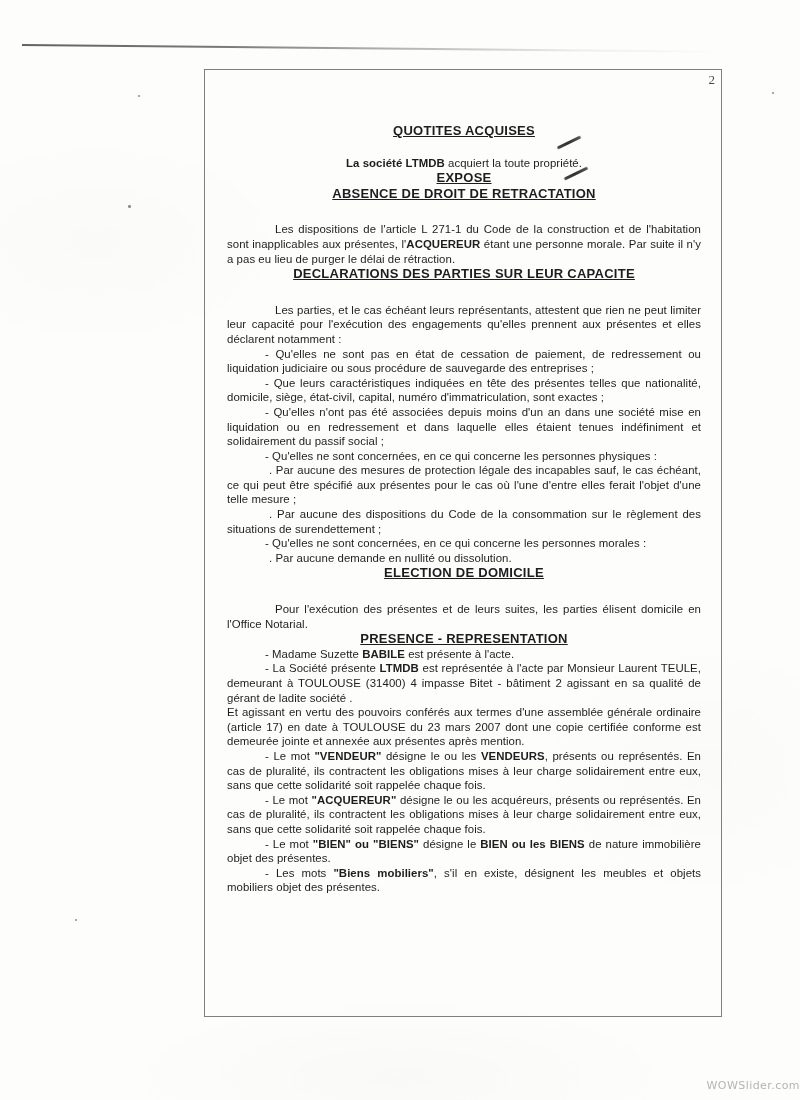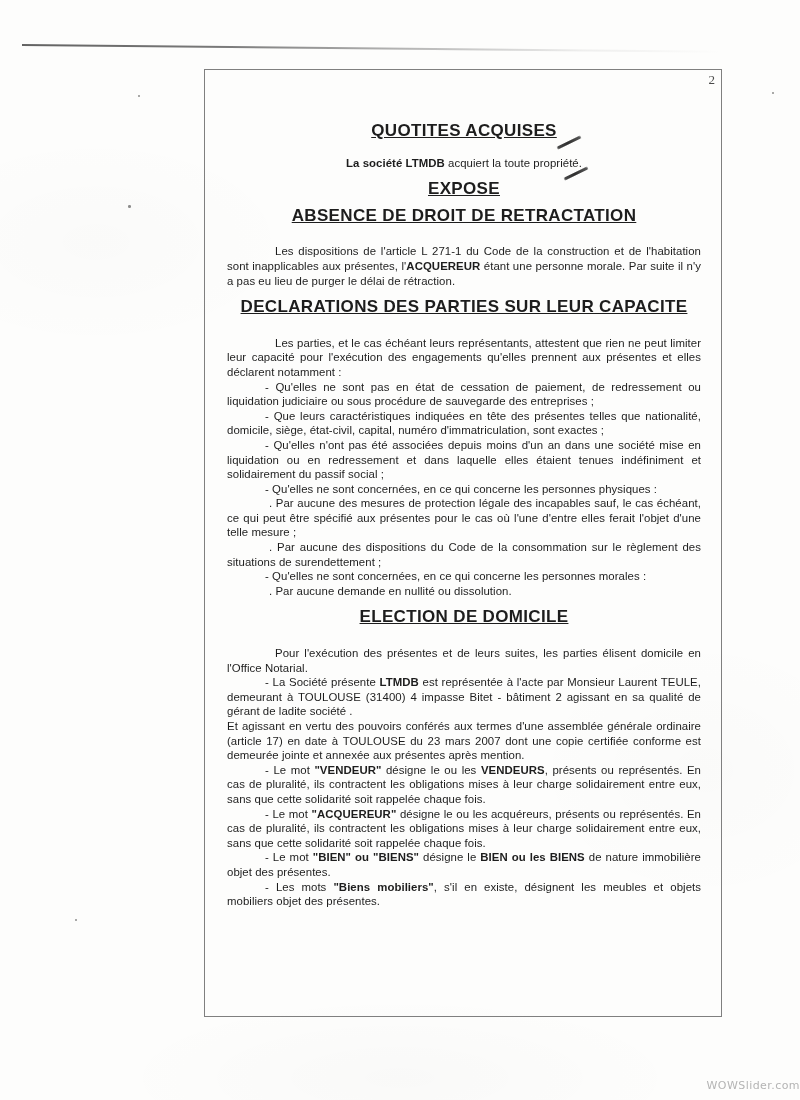--- a/index.html
+++ b/index.html
@@ -108,23 +108,23 @@
     font-size: 11.4px;
     line-height: 14.6px;
     letter-spacing: 0.005em;
   }
 
   .heading {
     text-align: center;
     font-weight: bold;
     text-decoration: underline;
     letter-spacing: 0.02em;
-    font-size: 17px;
-  }
-  .heading.spaced-before { margin-top: 12px; }
+    font-size: 13px;
+  }
+  .heading.spaced-before { margin-top: 1px; }
 
   .centered-line {
     text-align: center;
     margin-top: 17px;
   }
 
   p.para {
     margin: 0;
     text-align: justify;
     text-indent: 48px;
@@ -194,21 +194,23 @@
       <p class="bullet">- Qu'elles ne sont concernées, en ce qui concerne les personnes physiques :</p>
       <p class="bullet dot">. Par aucune des mesures de protection légale des incapables sauf, le cas échéant, ce qui peut être spécifié aux présentes pour le cas où l'une d'entre elles ferait l'objet d'une telle mesure ;</p>
       <p class="bullet dot">. Par aucune des dispositions du Code de la consommation sur le règlement des situations de surendettement ;</p>
       <p class="bullet">- Qu'elles ne sont concernées, en ce qui concerne les personnes morales :</p>
       <p class="bullet dot">. Par aucune demande en nullité ou dissolution.</p>
 
       <div class="heading spaced-before">ELECTION DE DOMICILE</div>
 
       <p class="para topgap">Pour l'exécution des présentes et de leurs suites, les parties élisent domicile en l'Office Notarial.</p>
 
-
+      <div class="heading spaced-before">PRESENCE - REPRESENTATION</div>
+
+      <p class="bullet topgap"><span>- Madame Suzette </span><span class="b">BABILE</span><span> est présente à l'acte.</span></p>
 
       <p class="bullet"><span>- La Société présente </span><span class="b">LTMDB</span><span> est représentée à l'acte par Monsieur Laurent TEULE, demeurant à TOULOUSE (31400) 4 impasse Bitet - bâtiment 2 agissant en sa qualité de gérant de ladite société .</span></p>
 
       <p class="para noindent">Et agissant en vertu des pouvoirs conférés aux termes d'une assemblée générale ordinaire (article 17) en date à TOULOUSE du 23 mars 2007 dont une copie certifiée conforme est demeurée jointe et annexée aux présentes après mention.</p>
 
 
       <p class="bullet topgap"><span>- Le mot </span><span class="b">"VENDEUR"</span><span> désigne le ou les </span><span class="b">VENDEURS</span><span>, présents ou représentés. En cas de pluralité, ils contractent les obligations mises à leur charge solidairement entre eux, sans que cette solidarité soit rappelée chaque fois.</span></p>
 
       <p class="bullet"><span>- Le mot </span><span class="b">"ACQUEREUR"</span><span> désigne le ou les acquéreurs, présents ou représentés. En cas de pluralité, ils contractent les obligations mises à leur charge solidairement entre eux, sans que cette solidarité soit rappelée chaque fois.</span></p>
 

